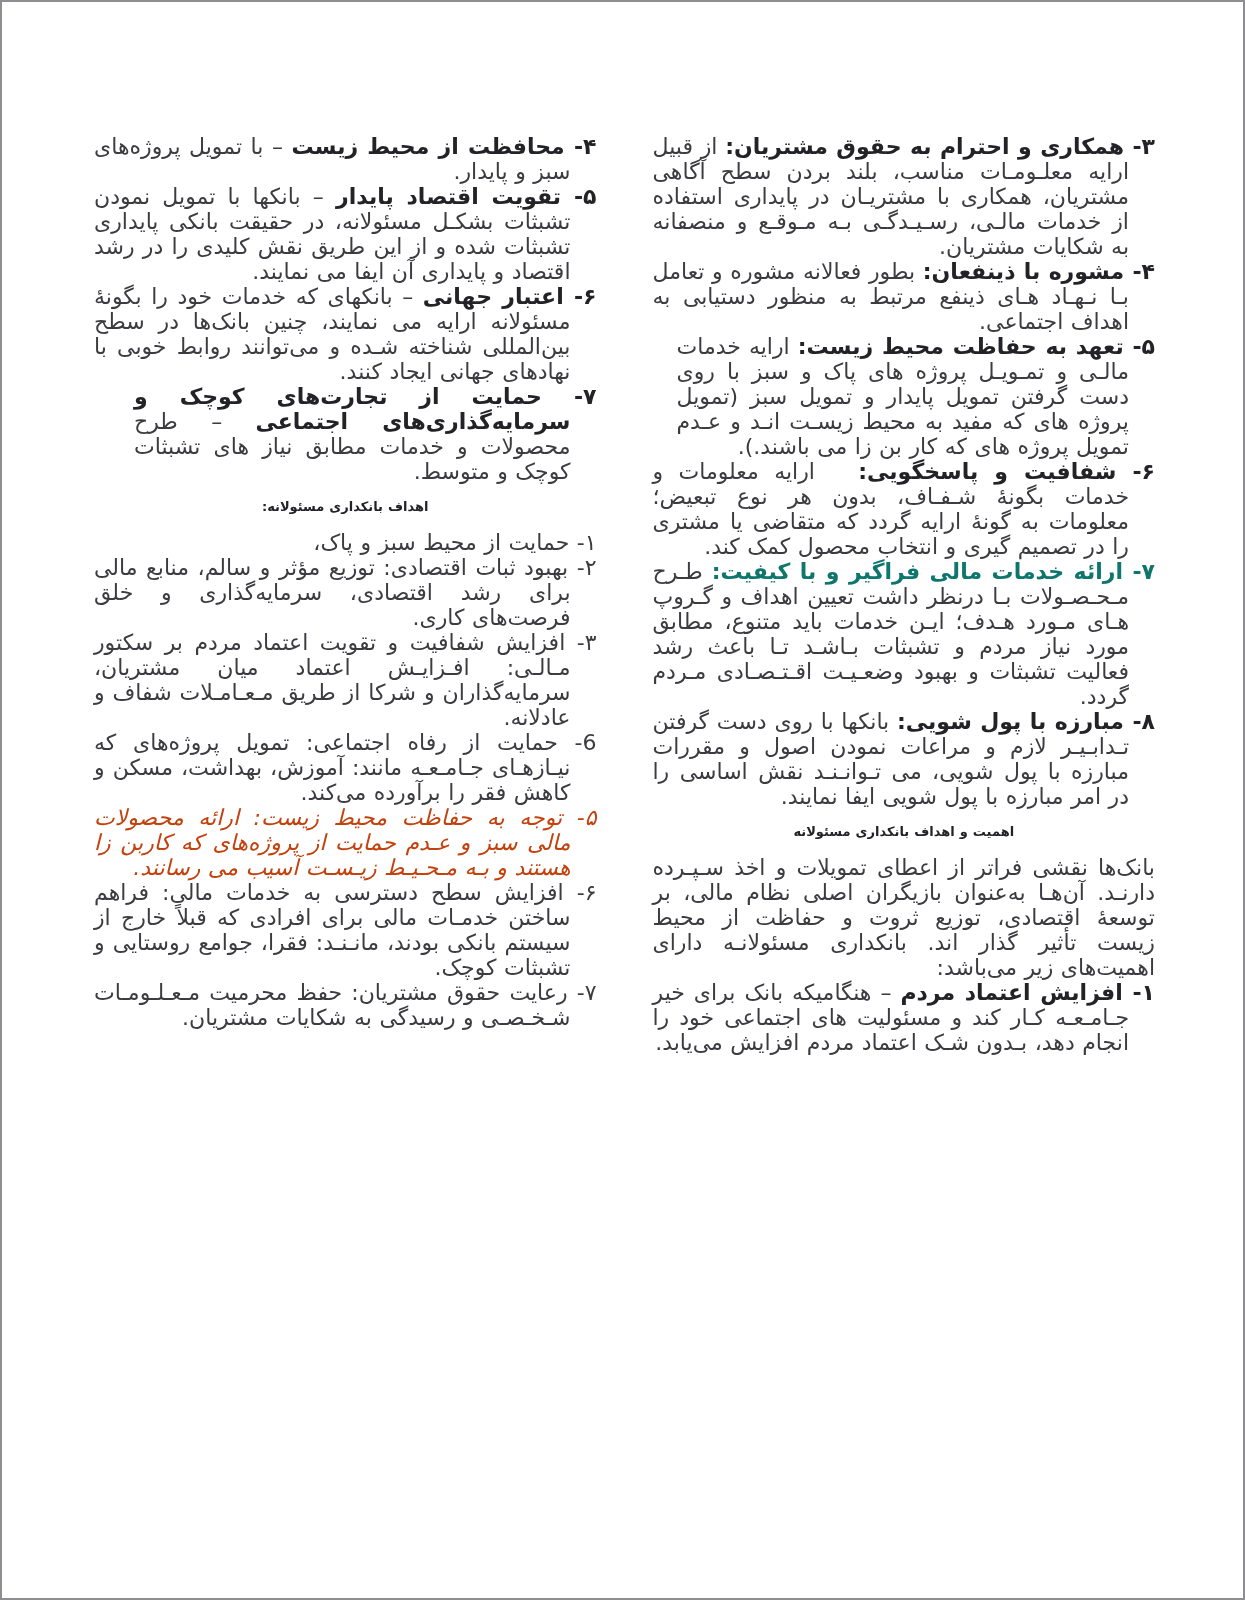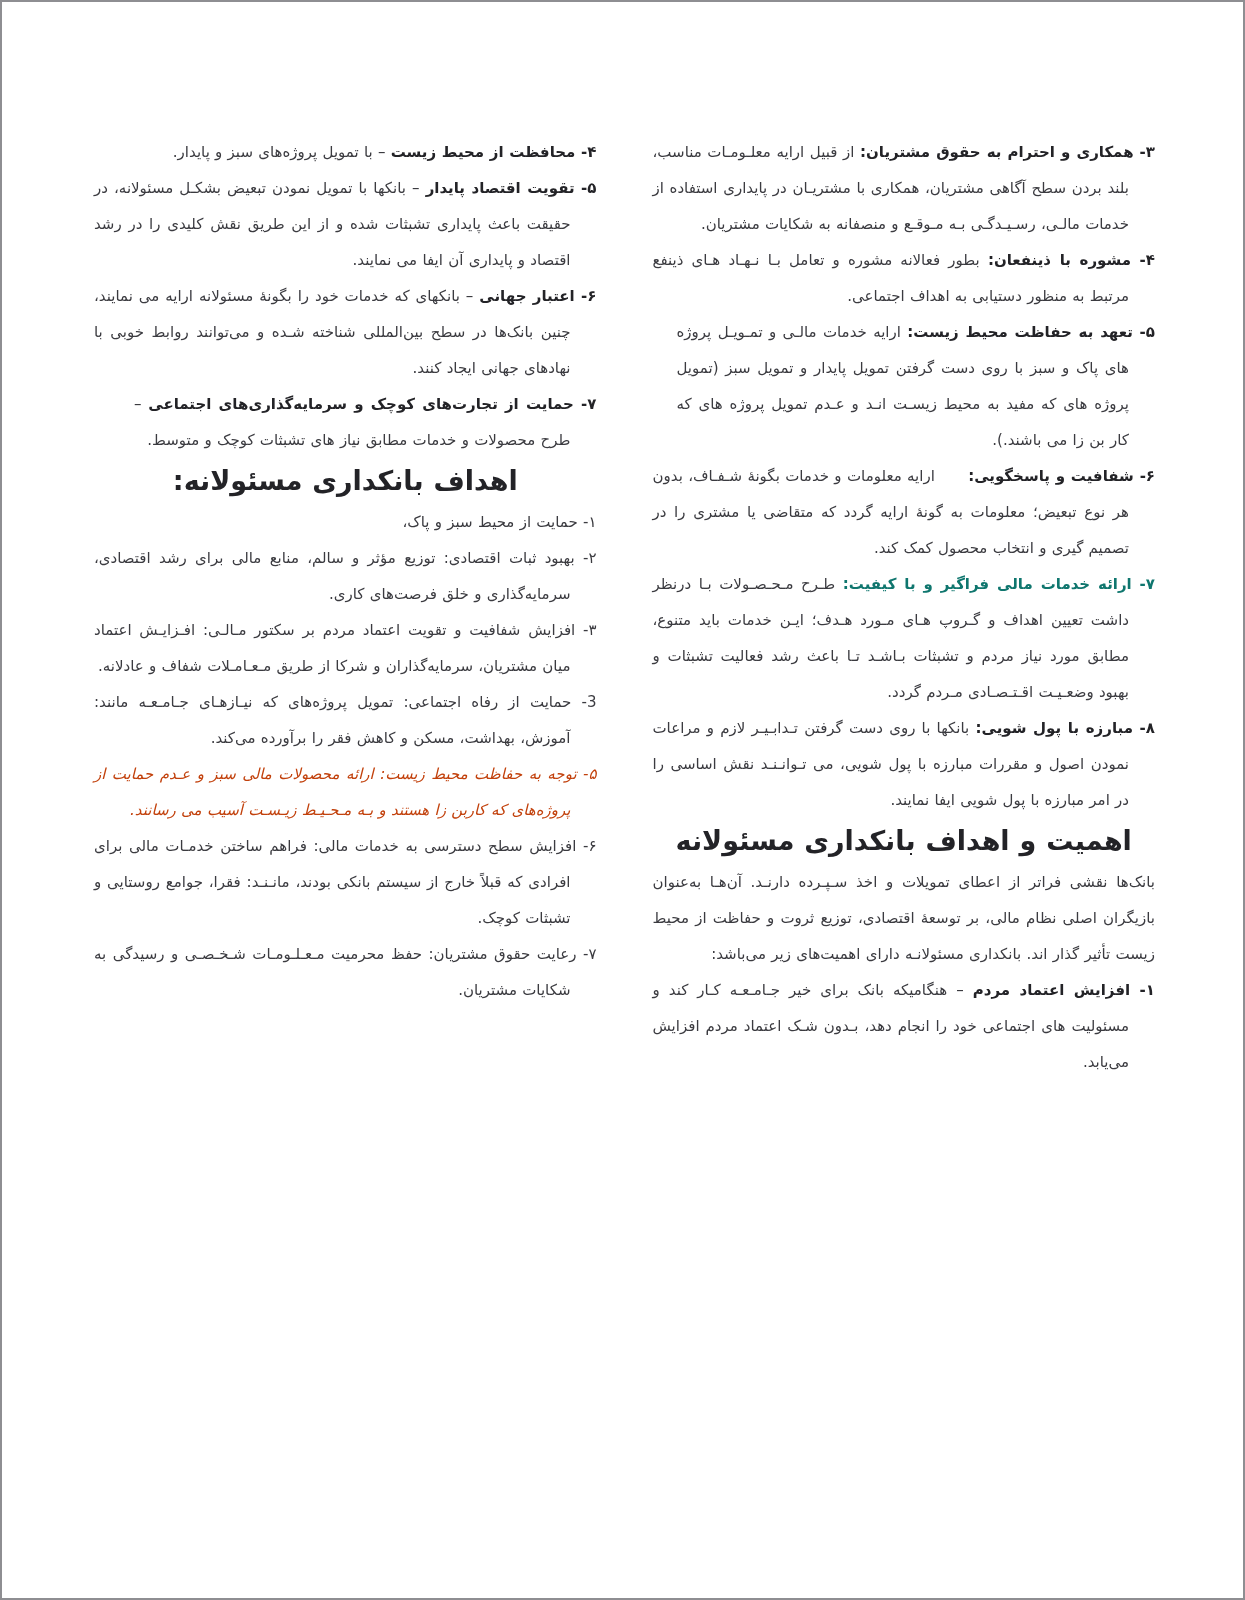--- a/index.html
+++ b/index.html
@@ -43,41 +43,41 @@
     text-align: justify;
     text-justify: inter-word;
   }
   .col-right { padding-left: 28px; }
   .col-left  { padding-right: 28px; }
 
   
   p {
     margin: 0;
     color: #3b3b40;
-    font-size: 15px;
-    line-height: 36px;
+    font-size: 22px;
+    line-height: 25px;
     letter-spacing: 0;
     word-spacing: 0.5px;
   }
 
   p.num-item {
     text-indent: 0;
     padding-right: 0;
   }
 
   .lead {
     font-weight: bold;
     color: #232327;
   }
 
   p.heading {
     font-weight: bold;
     color: #232327;
     text-align: center;
-    font-size: 27px;
+    font-size: 13px;
     line-height: 45.6px;
   }
 
   p.body-para {
     text-align: justify;
   }
 
   
   p.num-item {
     padding-right: 26px;
@@ -131,37 +131,37 @@
 
     </div>
 
     <div class="col col-left">
 
       <p class="num-item" style="color: rgb(59, 59, 64);">
         <span class="lead" style="color: rgb(35, 35, 39);">۴- محافظت از محیط زیست</span><span> – با تمویل پروژه‌های سبز و پایدار.</span>
       </p>
 
       <p class="num-item" style="color: rgb(59, 59, 64);">
-        <span class="lead" style="color: rgb(35, 35, 39);">۵- تقویت اقتصاد پایدار</span><span> – بانکها با تمویل نمودن تبعیض بشکـل مسئولانه، در حقیقت باعث پایداری تشبثات شده و از این طریق نقش کلیدی را در رشد اقتصاد و پایداری آن ایفا می نمایند.</span>
+        <span class="lead" style="color: rgb(35, 35, 39);">۵- تقویت اقتصاد پایدار</span><span> – بانکها با تمویل نمودن تشبثات بشکـل مسئولانه، در حقیقت بانکی پایداری تشبثات شده و از این طریق نقش کلیدی را در رشد اقتصاد و پایداری آن ایفا می نمایند.</span>
       </p>
 
       <p class="num-item" style="color: rgb(59, 59, 64);">
         <span class="lead" style="color: rgb(35, 35, 39);">۶- اعتبار جهانی</span><span> – بانکهای که خدمات خود را بگونۀ مسئولانه ارایه می نمایند، چنین بانک‌ها در سطح بین‌المللی شناخته شـده و می‌توانند روابط خوبی با نهادهای جهانی ایجاد کنند.</span>
       </p>
 
       <p class="num-item" style="color: rgb(59, 59, 64); margin-left: 40px;">
         <span class="lead" style="color: rgb(35, 35, 39);">۷- حمایت از تجارت‌های کوچک و سرمایه‌گذاری‌های اجتماعی</span><span> – طرح محصولات و خدمات مطابق نیاز های تشبثات کوچک و متوسط.</span>
       </p>
 
       <p class="heading" style="color: rgb(35, 35, 39);">اهداف بانکداری مسئولانه:</p>
 
       <p class="num-item" style="color: rgb(59, 59, 64);">۱- حمایت از محیط سبز و پاک،</p>
       <p class="num-item" style="color: rgb(59, 59, 64);">۲- بهبود ثبات اقتصادی: توزیع مؤثر و سالم، منابع مالی برای رشد اقتصادی، سرمایه‌گذاری و خلق فرصت‌های کاری.</p>
       <p class="num-item" style="color: rgb(59, 59, 64);">۳- افزایش شفافیت و تقویت اعتماد مردم بر سکتور مـالـی: افـزایـش اعتماد میان مشتریان، سرمایه‌گذاران و شرکا از طریق مـعـامـلات شفاف و عادلانه.</p>
-      <p class="num-item" style="color: rgb(59, 59, 64);">3- حمایت از رفاه اجتماعی: تمویل پروژه‌های که نیـازهـای جـامـعـه مانند: آموزش، بهداشت، مسکن و کاهش فقر را برآورده می‌کند.</p>
+      <p class="num-item" style="color: rgb(59, 59, 64);">6- حمایت از رفاه اجتماعی: تمویل پروژه‌های که نیـازهـای جـامـعـه مانند: آموزش، بهداشت، مسکن و کاهش فقر را برآورده می‌کند.</p>
       <p class="num-item" style="color: #c2410c; font-style: italic;">۵- توجه به حفاظت محیط زیست: ارائه محصولات مالی سبز و عـدم حمایت از پروژه‌های که کاربن زا هستند و بـه مـحـیـط زیـسـت آسیب می رسانند.</p>
       <p class="num-item" style="color: rgb(59, 59, 64);">۶- افزایش سطح دسترسی به خدمات مالی: فراهم ساختن خدمـات مالی برای افرادی که قبلاً خارج از سیستم بانکی بودند، مانـنـد: فقرا، جوامع روستایی و تشبثات کوچک.</p>
       <p class="num-item" style="color: rgb(59, 59, 64);">۷- رعایت حقوق مشتریان: حفظ محرمیت مـعـلـومـات شـخـصـی و رسیدگی به شکایات مشتریان.</p>
 
     </div>
 
   </div>
 
 </div>
 

